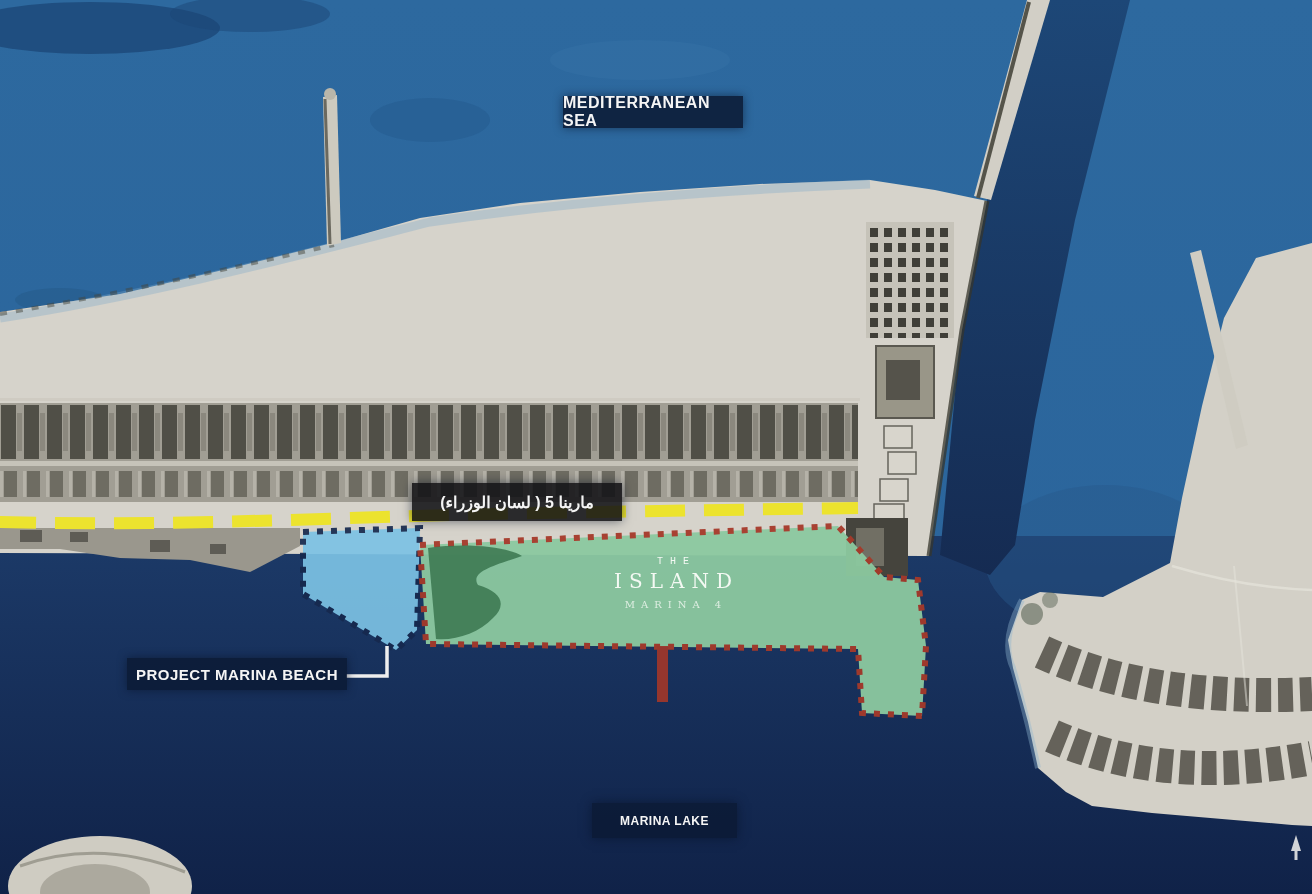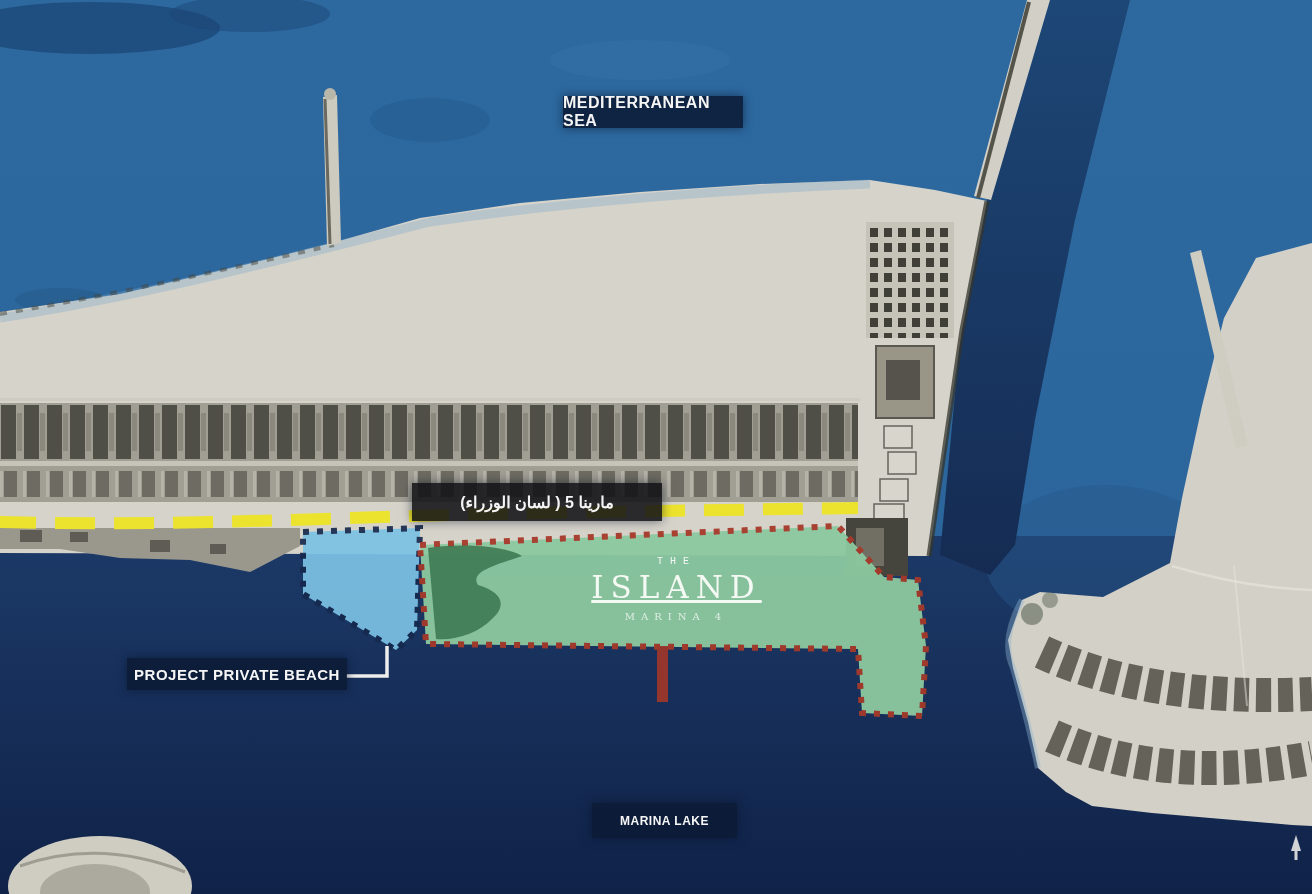--- a/index.html
+++ b/index.html
@@ -4,28 +4,28 @@
 <style>
   html,body{margin:0;padding:0;background:#000;}
   #stage{position:relative;width:1312px;height:894px;overflow:hidden;
          font-family:"Liberation Sans",sans-serif;}
   #stage svg{position:absolute;left:0;top:0;}
   .maplabel{position:absolute;display:flex;align-items:center;justify-content:center;
             color:#f5f5f5;font-weight:bold;letter-spacing:.5px;
             background:rgba(11,26,53,.88);box-shadow:0 0 10px rgba(5,15,35,.55);}
   .lbl-sea{left:563px;top:96px;width:180px;height:32px;font-size:16px;}
   .lbl-lake{left:592px;top:803px;width:145px;height:35px;font-size:12px;}
-  .lbl-road{left:412px;top:483px;width:250px;height:38px;font-size:16px;
+  .lbl-road{left:412px;top:483px;width:210px;height:38px;font-size:16px;
             background:rgba(18,18,22,.88);}
   .lbl-beach{left:127px;top:658px;width:220px;height:32px;font-size:15px;}
   .island-title{position:absolute;left:537px;top:556px;width:272px;text-align:center;
                 color:rgba(250,252,248,.95);}
   .island-the{font-size:10px;letter-spacing:7px;padding-left:7px;font-family:Liberation Mono, monospace;}
-  .island-name{font-size:31px;letter-spacing:7px;padding-left:7px;margin-top:2px;
-               font-family:"DejaVu Serif",serif;font-weight:400;text-decoration:underline;}
+  .island-name{font-size:20px;letter-spacing:7px;padding-left:7px;margin-top:2px;
+               font-family:"DejaVu Serif",serif;font-weight:400;}
   .island-sub{font-size:10px;letter-spacing:6px;padding-left:6px;margin-top:6px;opacity:.8;
               font-family:"DejaVu Serif",serif;}
 </style>
 </head>
 <body>
 
 <div id="stage">
 
   <svg width="1312" height="894" viewBox="0 0 1312 894">
     <defs>
@@ -118,21 +118,21 @@
 
     <path d="M-4,522 C180,527 360,516 540,513 S780,509 858,508" stroke-width="12" stroke-dasharray="40 19" fill="none" stroke="#ece32e"></path>
 
     <polyline points="346,676 387,676 387,646" stroke="#eeeeee" stroke-width="3.5" fill="none"></polyline>
     <polygon points="1296,835 1291,851 1301,851" fill="#e8e8e8" opacity=".9"></polygon>
     <rect x="1294.5" y="851" width="3" height="9" fill="#e8e8e8" opacity=".9"></rect>
   </svg>
 
   <div class="maplabel lbl-sea">MEDITERRANEAN SEA</div>
   <div class="maplabel lbl-road" dir="rtl">مارينا 5 ( لسان الوزراء)</div>
-  <div class="maplabel lbl-beach">PROJECT PRIVATE BEACH</div>
+  <div class="maplabel lbl-beach">PROJECT MARINA BEACH</div>
   <div class="maplabel lbl-lake">MARINA LAKE</div>
 
   <div class="island-title">
     <div class="island-the">THE</div>
     <div class="island-name">ISLAND</div>
     <div class="island-sub">MARINA 4</div>
   </div>
 
 </div>
 

